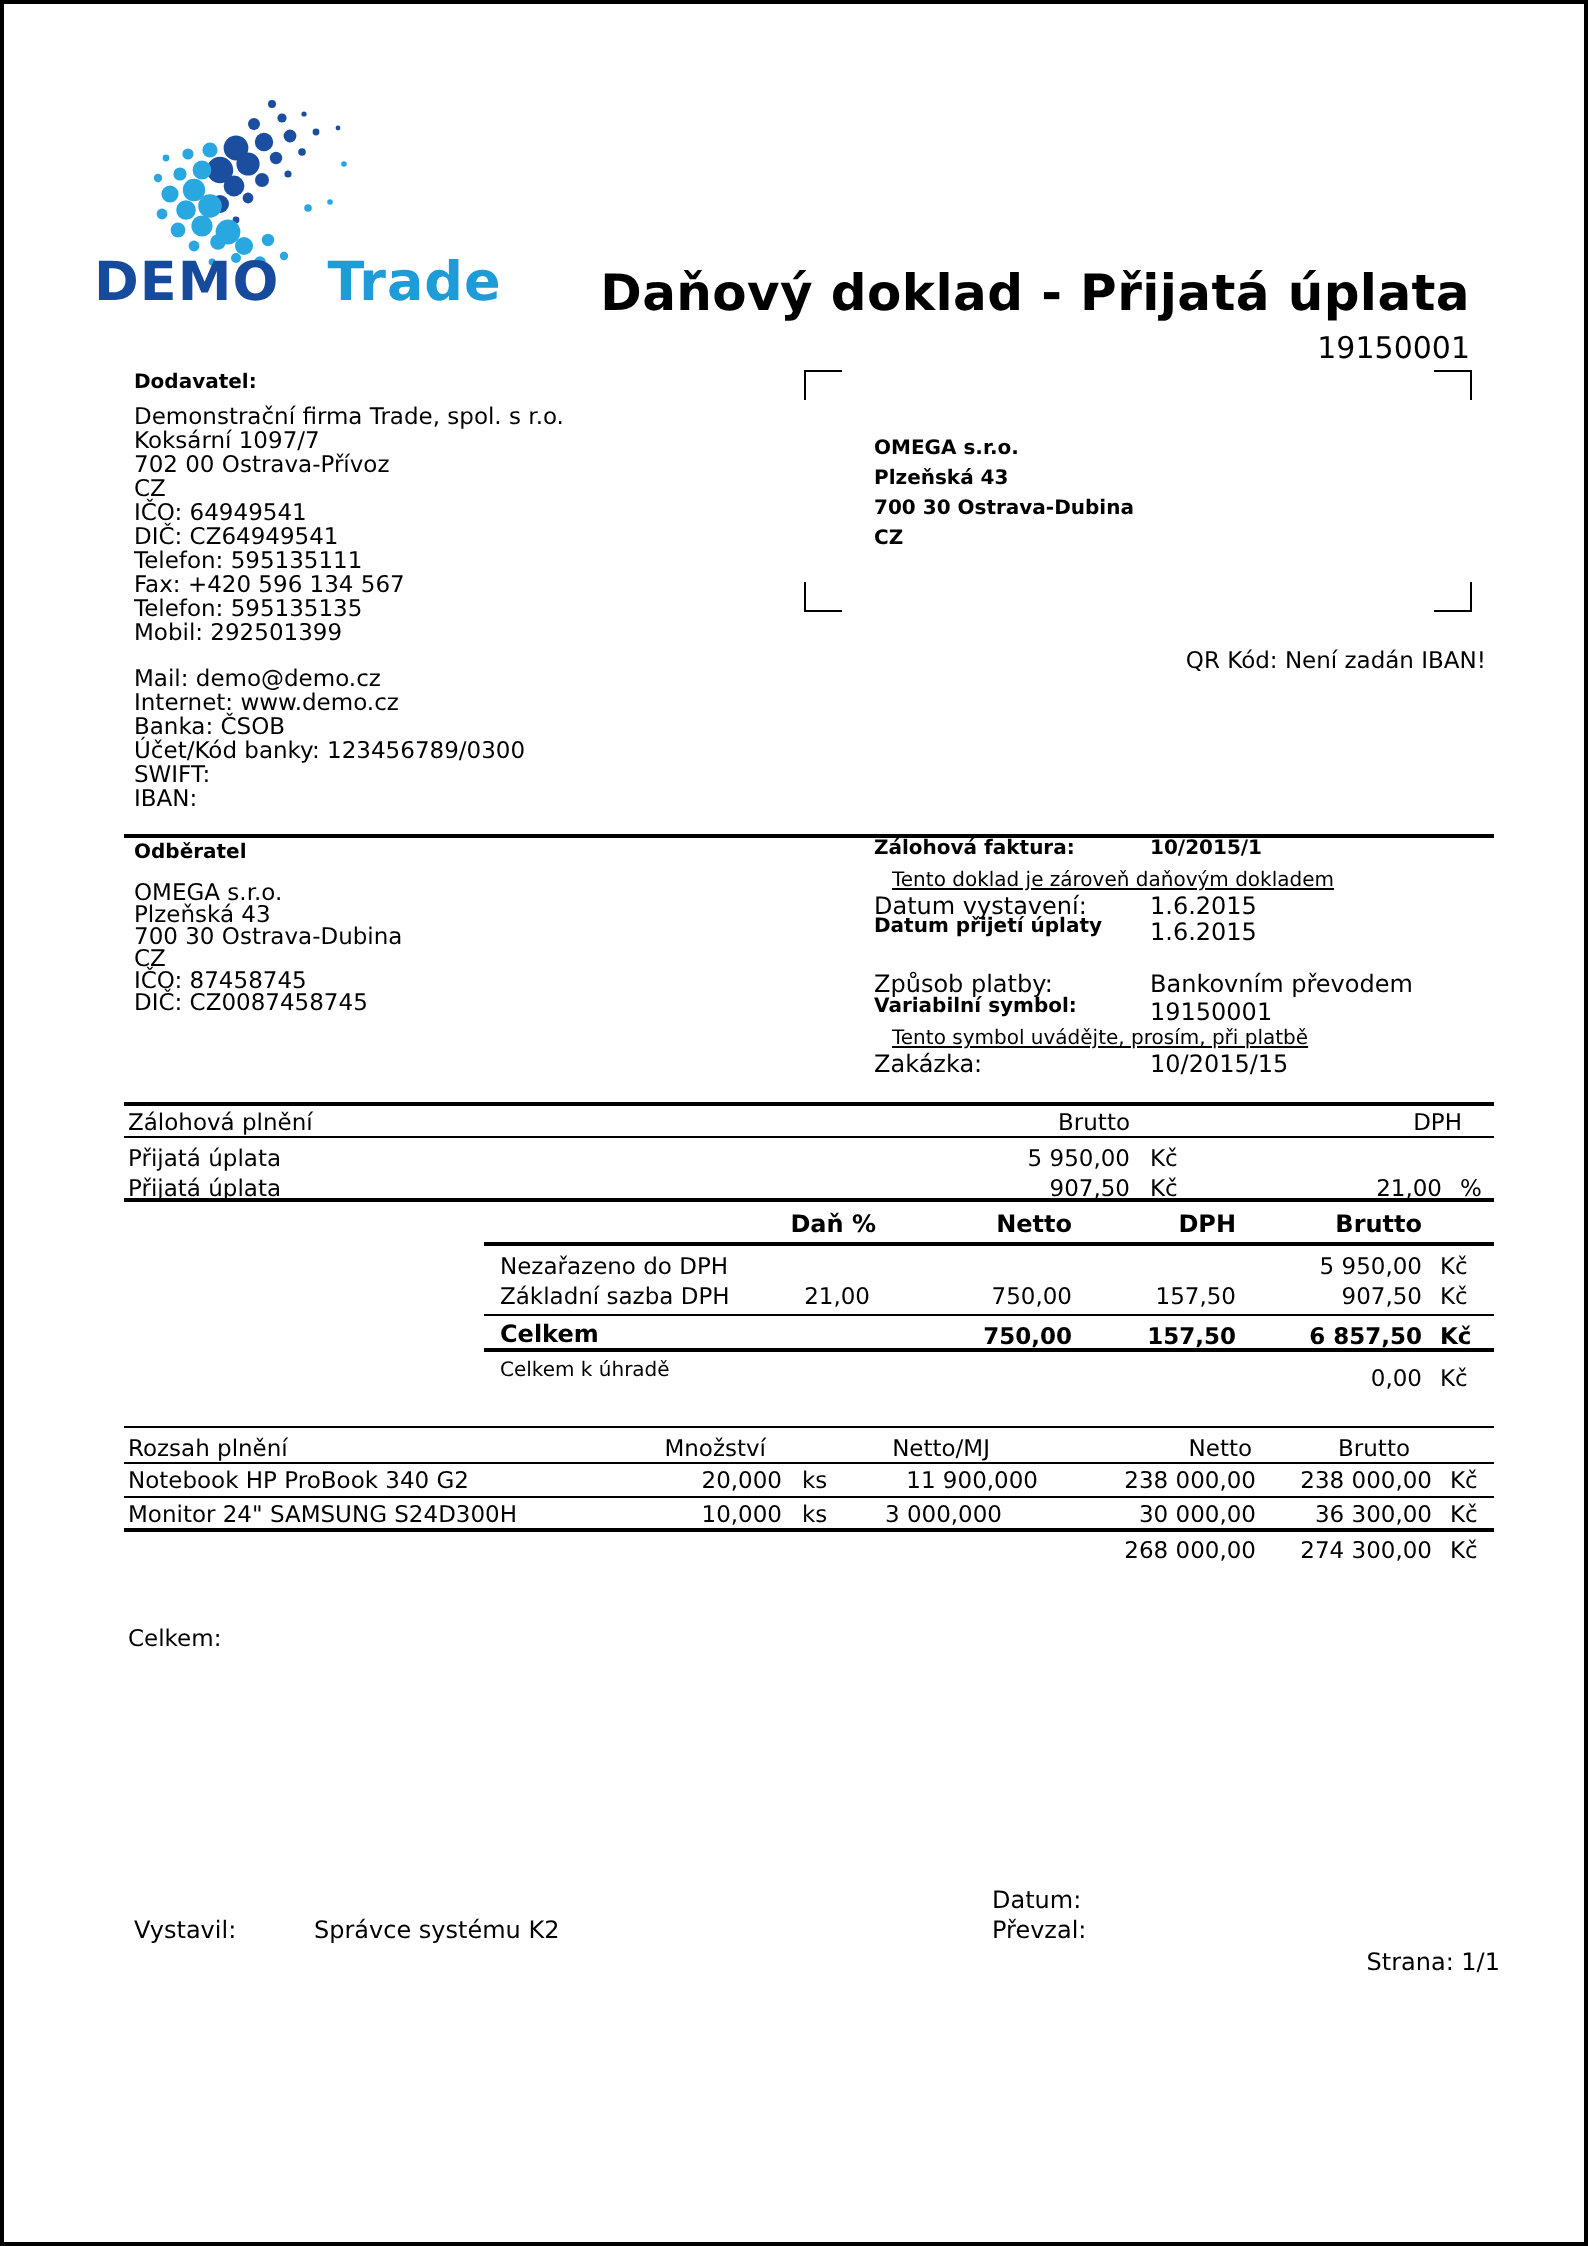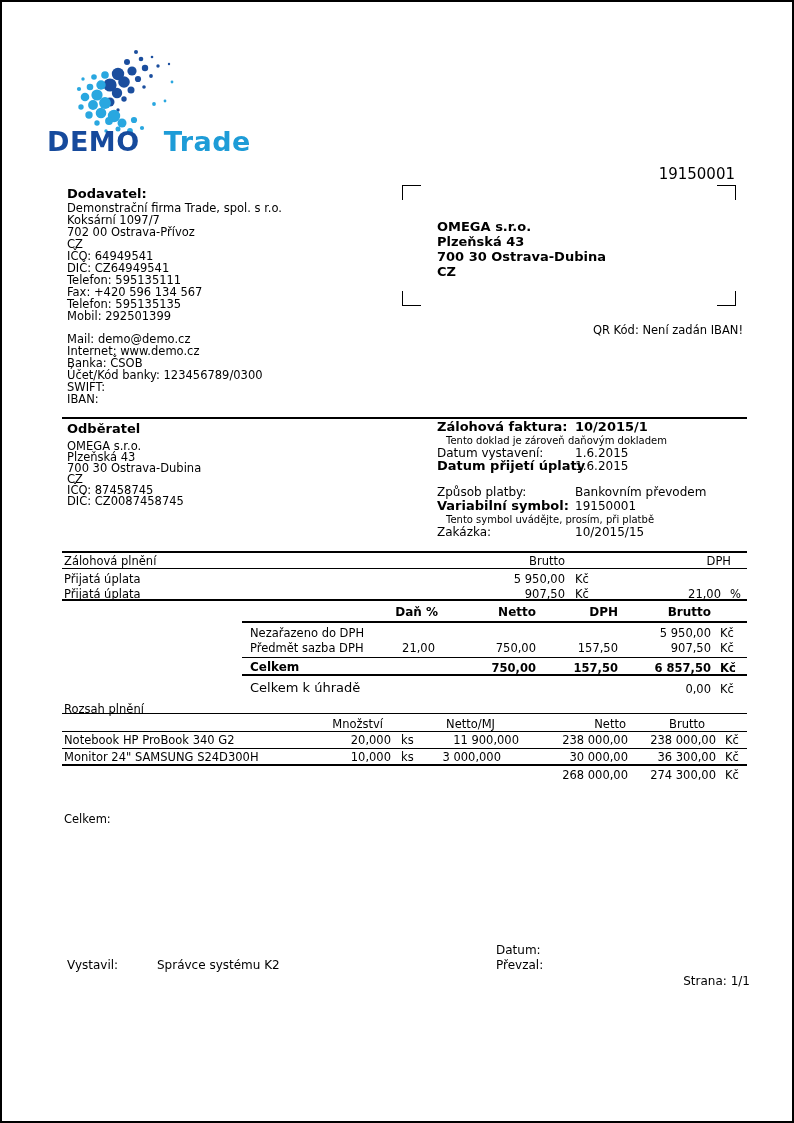--- a/index.html
+++ b/index.html
@@ -3,24 +3,24 @@
 <meta charset="utf-8">
 <style>
   html,body{margin:0;padding:0;background:#e8e8e8;}
   .page{
     position:relative;width:794px;height:1123px;margin:0 auto;
     background:#fff;border:2px solid #000;box-sizing:border-box;
     font-family:"DejaVu Sans","Liberation Sans",sans-serif;color:#000;overflow:hidden;
   }
   .abs{position:absolute;white-space:nowrap;}
   .b{font-weight:bold;}
-  .fs10{font-size:10px;}
+  .fs10{font-size:10px;text-decoration:underline;}
   .fs11{font-size:11.5px;}
   .fs12{font-size:12px;}
-  .fs13{font-size:13px;}
+  .fs13{font-size:10px;}
   .fs15{font-size:15px;}
   .title{font-size:25px;font-weight:bold;letter-spacing:0.2px;}
   .logo-demo{font-size:27px;font-weight:bold;color:#164a9c;letter-spacing:0.5px;}
   .logo-trade{font-size:27px;font-weight:bold;color:#1e9cd7;letter-spacing:0.5px;}
   .hl{position:absolute;background:#000;height:1px;}
   .hl2{position:absolute;background:#000;height:2px;}
   .bk{position:absolute;width:18px;height:14px;}
   .bk-tl{border-top:1px solid #000;border-left:1px solid #000;}
   .bk-tr{border-top:1px solid #000;border-right:1px solid #000;}
   .bk-bl{border-bottom:1px solid #000;border-left:1px solid #000;}
@@ -76,20 +76,21 @@
         <circle cx="44" cy="85" r="2.5"></circle>
         <circle cx="56" cy="87" r="2.9"></circle>
         <circle cx="68" cy="84" r="2.1"></circle>
       <circle cx="80" cy="60" r="1.9"></circle>
         <circle cx="91" cy="57" r="1.4"></circle>
         <circle cx="98" cy="38" r="1.4"></circle>
     </g>
   </svg>
   <div class="abs" style="left:45px;top:124px"><span class="logo-demo">DEMO</span><span class="logo-trade" style="margin-left:24px">Trade</span></div>
 
+  <div class="abs title" style="right:57px;top:130px">Daňový doklad - Přijatá úplata</div>
   <div class="abs fs15" style="right:57px;top:163px">19150001</div>
 
   <div class="abs fs13 b" style="left:65px;top:184px">Dodavatel:</div>
   <div class="abs fs11" style="left:65px;top:199px">Demonstrační firma Trade, spol. s r.o.</div>
   <div class="abs fs11" style="left:65px;top:211px">Koksární 1097/7</div>
   <div class="abs fs11" style="left:65px;top:223px">702 00 Ostrava-Přívoz</div>
   <div class="abs fs11" style="left:65px;top:235px">CZ</div>
   <div class="abs fs11" style="left:65px;top:247px">IČO: 64949541</div>
   <div class="abs fs11" style="left:65px;top:259px">DIČ: CZ64949541</div>
   <div class="abs fs11" style="left:65px;top:271px">Telefon: 595135111</div>
@@ -155,39 +156,39 @@
   <div class="hl2" style="left:60px;top:597px;width:685px"></div>
 
   <div class="abs fs12 b" style="right:354px;top:603px">Daň %</div>
   <div class="abs fs12 b" style="right:256px;top:603px">Netto</div>
   <div class="abs fs12 b" style="right:174px;top:603px">DPH</div>
   <div class="abs fs12 b" style="right:81px;top:603px">Brutto</div>
   <div class="hl2" style="left:240px;top:619px;width:505px"></div>
   <div class="abs fs11" style="left:248px;top:624px">Nezařazeno do DPH</div>
   <div class="abs fs11" style="right:81px;top:624px">5 950,00</div>
   <div class="abs fs11" style="left:718px;top:624px">Kč</div>
-  <div class="abs fs11" style="left:248px;top:639px">Předmět sazba DPH</div>
+  <div class="abs fs11" style="left:248px;top:639px">Základní sazba DPH</div>
   <div class="abs fs11" style="right:357px;top:639px">21,00</div>
   <div class="abs fs11" style="right:256px;top:639px">750,00</div>
   <div class="abs fs11" style="right:174px;top:639px">157,50</div>
   <div class="abs fs11" style="right:81px;top:639px">907,50</div>
   <div class="abs fs11" style="left:718px;top:639px">Kč</div>
   <div class="hl" style="left:240px;top:655px;width:505px"></div>
   <div class="abs fs12 b" style="left:248px;top:658px">Celkem</div>
   <div class="abs fs11 b" style="right:256px;top:659px">750,00</div>
   <div class="abs fs11 b" style="right:174px;top:659px">157,50</div>
   <div class="abs fs11 b" style="right:81px;top:659px">6 857,50</div>
   <div class="abs fs11 b" style="left:718px;top:659px">Kč</div>
   <div class="hl2" style="left:240px;top:672px;width:505px"></div>
   <div class="abs fs13" style="left:248px;top:678px">Celkem k úhradě</div>
   <div class="abs fs11" style="right:81px;top:680px">0,00</div>
   <div class="abs fs11" style="left:718px;top:680px">Kč</div>
 
   <div class="hl" style="left:60px;top:711px;width:685px"></div>
-  <div class="abs fs11" style="left:62px;top:700px">Rozsah plnění</div>
+  <div class="abs fs11" style="left:62px;top:715px">Rozsah plnění</div>
   <div class="abs fs11" style="right:409px;top:715px">Množství</div>
   <div class="abs fs11" style="right:297px;top:715px">Netto/MJ</div>
   <div class="abs fs11" style="right:166px;top:715px">Netto</div>
   <div class="abs fs11" style="right:87px;top:715px">Brutto</div>
   <div class="hl" style="left:60px;top:729px;width:685px"></div>
   <div class="abs fs11" style="left:62px;top:731px">Notebook HP ProBook 340 G2</div>
   <div class="abs fs11" style="right:401px;top:731px">20,000</div>
   <div class="abs fs11" style="left:399px;top:731px">ks</div>
   <div class="abs fs11" style="right:273px;top:731px">11 900,000</div>
   <div class="abs fs11" style="right:164px;top:731px">238 000,00</div>

